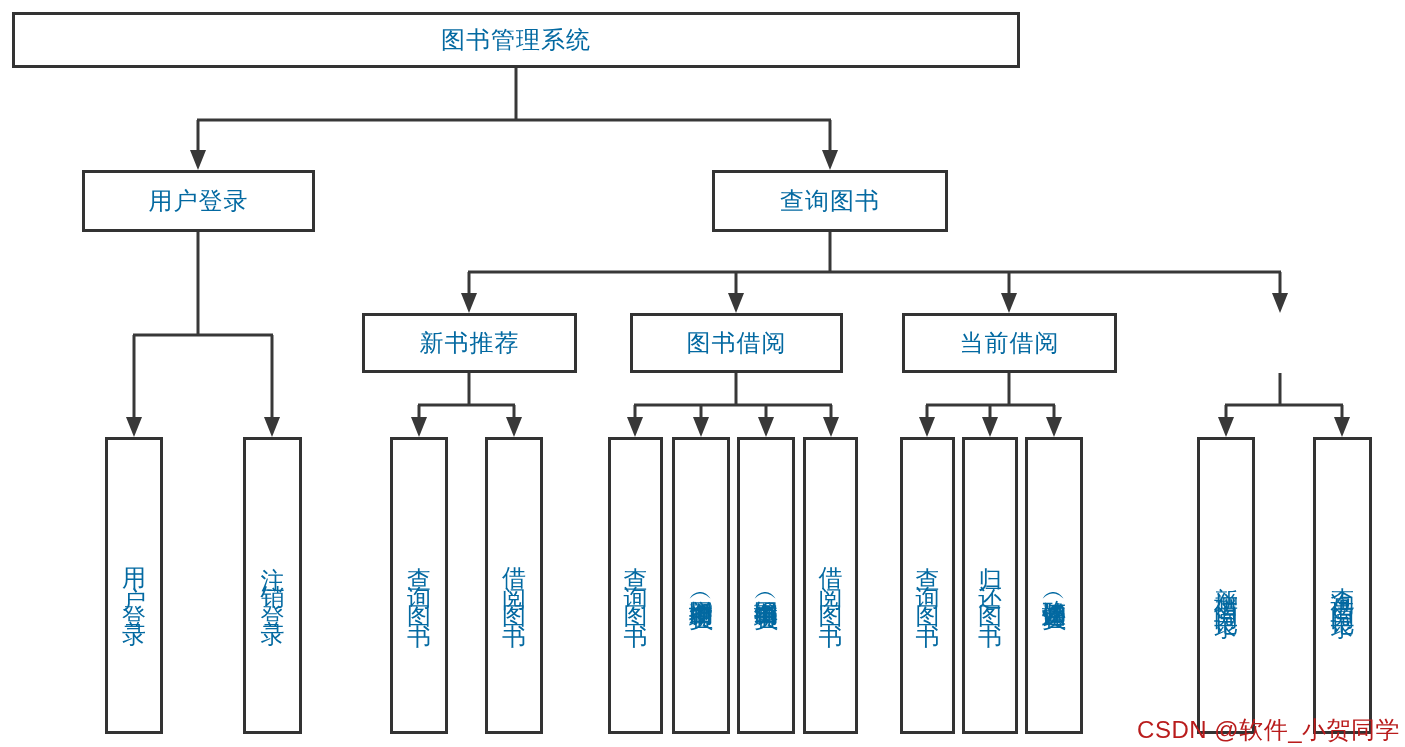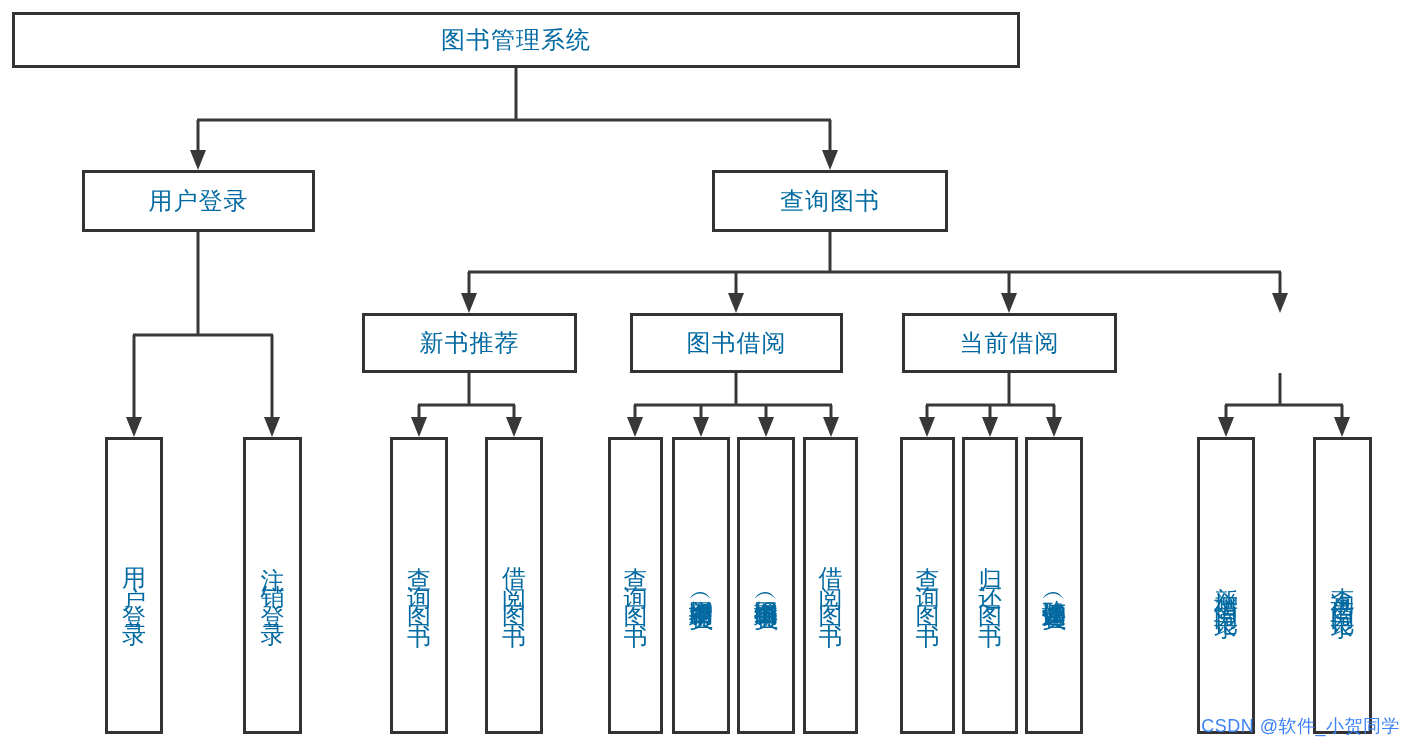--- a/index.html
+++ b/index.html
@@ -18,21 +18,21 @@
   }
   .leaf .label{
     writing-mode:vertical-rl;text-orientation:mixed;
     font-size:24px;letter-spacing:0;white-space:normal;line-height:1;
   }
   .leaf .label.sp-wide{letter-spacing:19px;}
   .leaf .label.sp-mid{letter-spacing:6px;}
   .leaf .label.sp-tight{letter-spacing:1px;}
   .watermark{
     position:absolute;top:714px;right:5px;z-index:3;
-    font-size:18px;color:#3b82f6;letter-spacing:0.5px;white-space:nowrap;
+    font-size:24px;color:#b91c1c;letter-spacing:0.5px;white-space:nowrap;
   }
   .stroke{stroke:#383838;stroke-width:3;fill:none;}
   .head{fill:#383838;stroke:none;}
 </style>
 </head>
 <body>
 
 <div class="canvas">
 
   <svg class="connectors" viewBox="0 0 1405 747">

